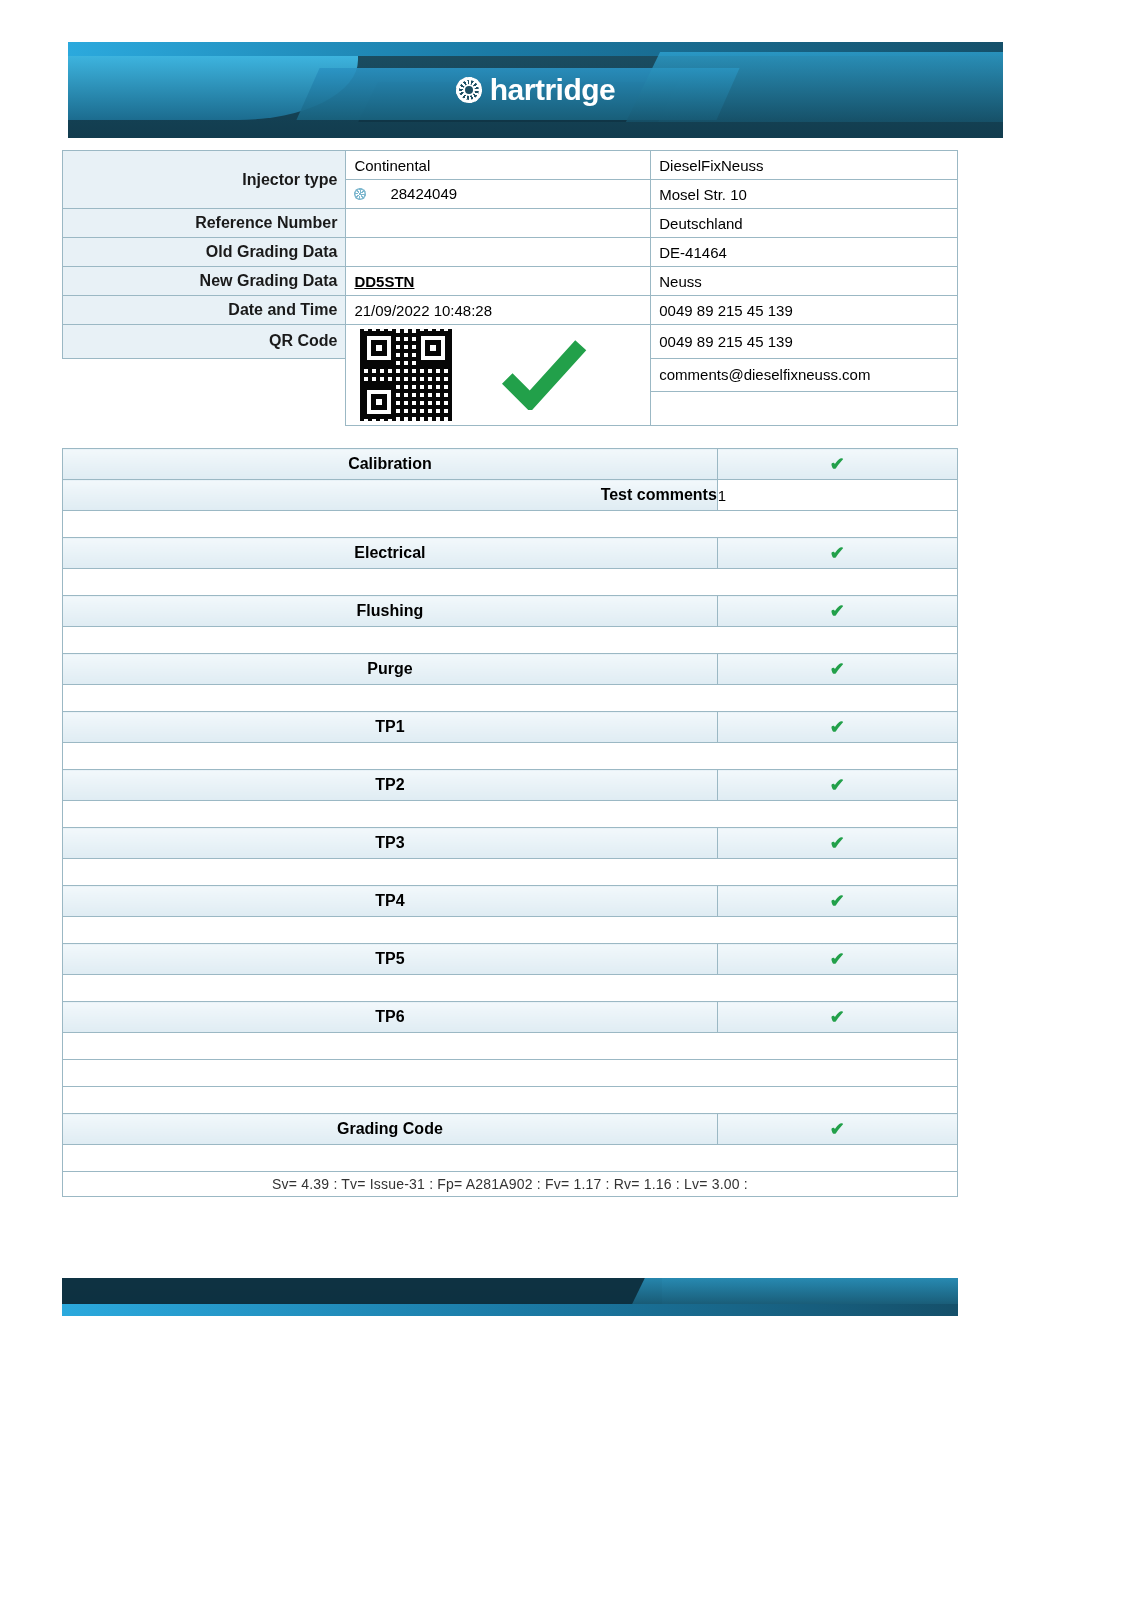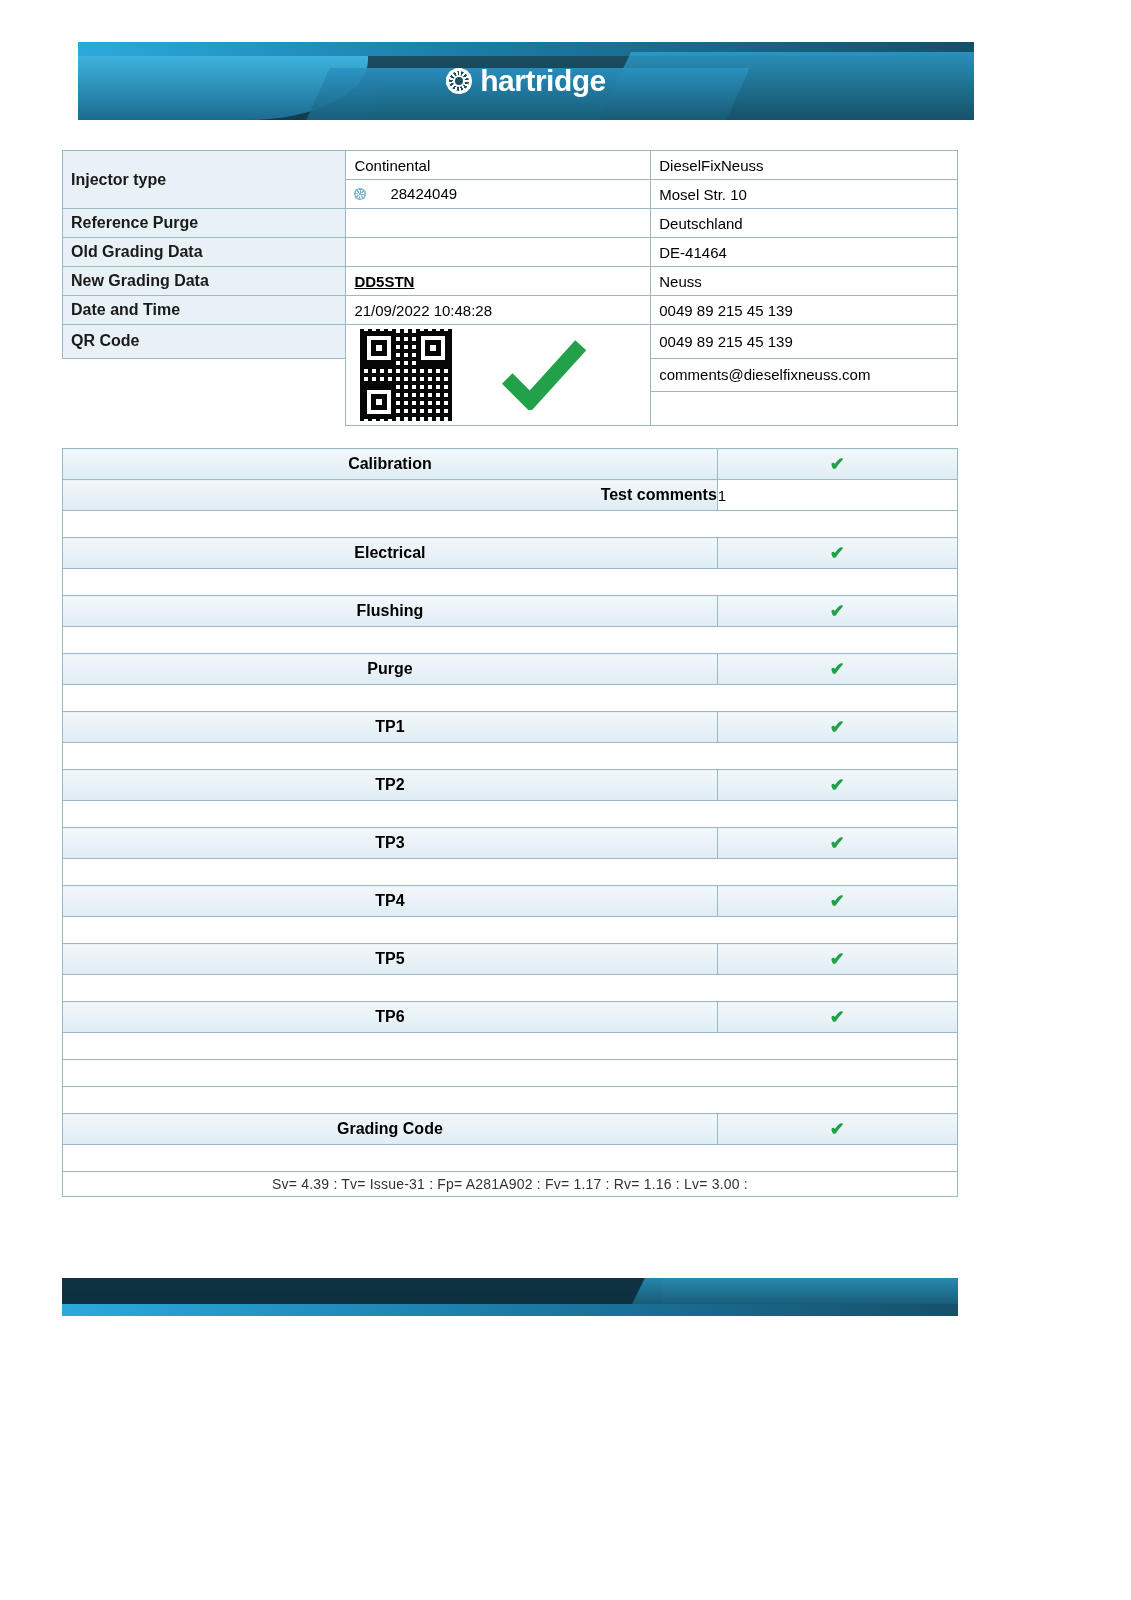--- a/index.html
+++ b/index.html
@@ -19,26 +19,27 @@
   .page {
     position: absolute;
     left: 0; top: 0;
     width: 1131px;
     height: 1600px;
   }
 
   
   .header-band {
     position: absolute;
-    left: 78px;
+    left: 68px;
     top: 42px;
     width: 896px;
-    height: 78px;
+    height: 96px;
     background: linear-gradient(180deg, #1d4f63 0%, #17485c 40%, #123c4e 100%);
     overflow: hidden;
+    padding-left: 39px;
   }
   .header-band .stripe-top {
     position: absolute;
     left: 0; top: 0;
     width: 100%;
     height: 14px;
     background: linear-gradient(90deg, #2ba9dd 0%, #1b7ba6 45%, #15506a 100%);
   }
   .header-band .swoosh-left {
     position: absolute;
@@ -164,20 +165,21 @@
     font-size: 15px;
   }
   .info-table td {
     border: 1px solid #9bb8c4;
     padding: 4px 8px;
     vertical-align: middle;
     height: 20px;
   }
   .lbl {
     width: 296px;
+    text-align: right;
     font-weight: bold;
     background: #e8f1f6;
     color: #1a1a1a;
     font-size: 16px;
   }
   .val {
     width: 296px;
     background: #ffffff;
   }
   .addr {
@@ -339,21 +341,21 @@
       <tr>
         <td class="val">
           <span class="inj-num">
             <span class="inj-icon"></span>
             <span>28424049</span>
           </span>
         </td>
         <td class="addr">Mosel Str. 10</td>
       </tr>
       <tr>
-        <td class="lbl">Reference Purge</td>
+        <td class="lbl">Reference Number</td>
         <td class="val"></td>
         <td class="addr">Deutschland</td>
       </tr>
       <tr>
         <td class="lbl">Old Grading Data</td>
         <td class="val"></td>
         <td class="addr">DE-41464</td>
       </tr>
       <tr>
         <td class="lbl">New Grading Data</td>

